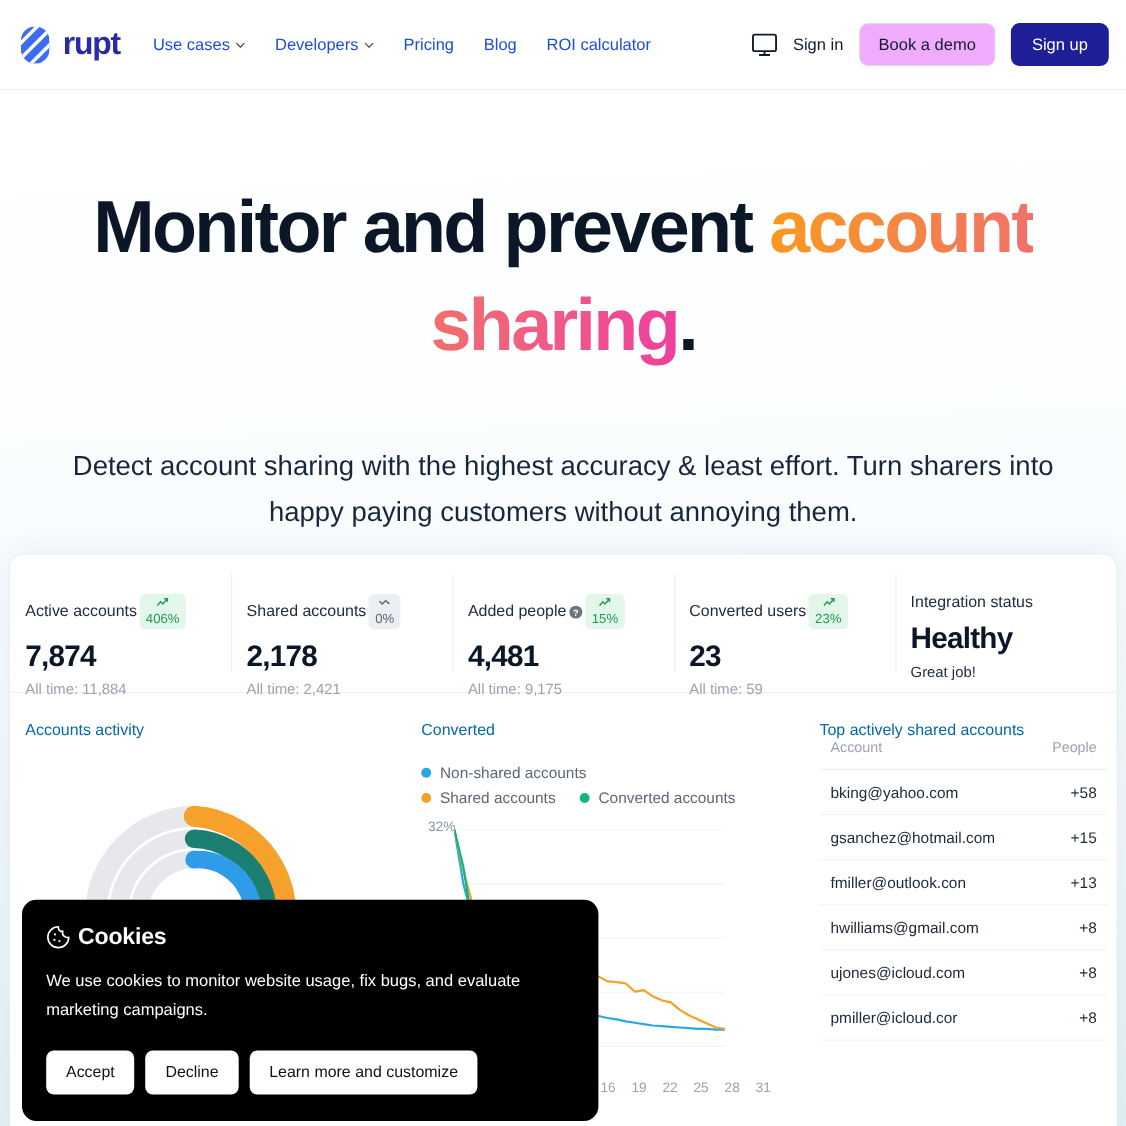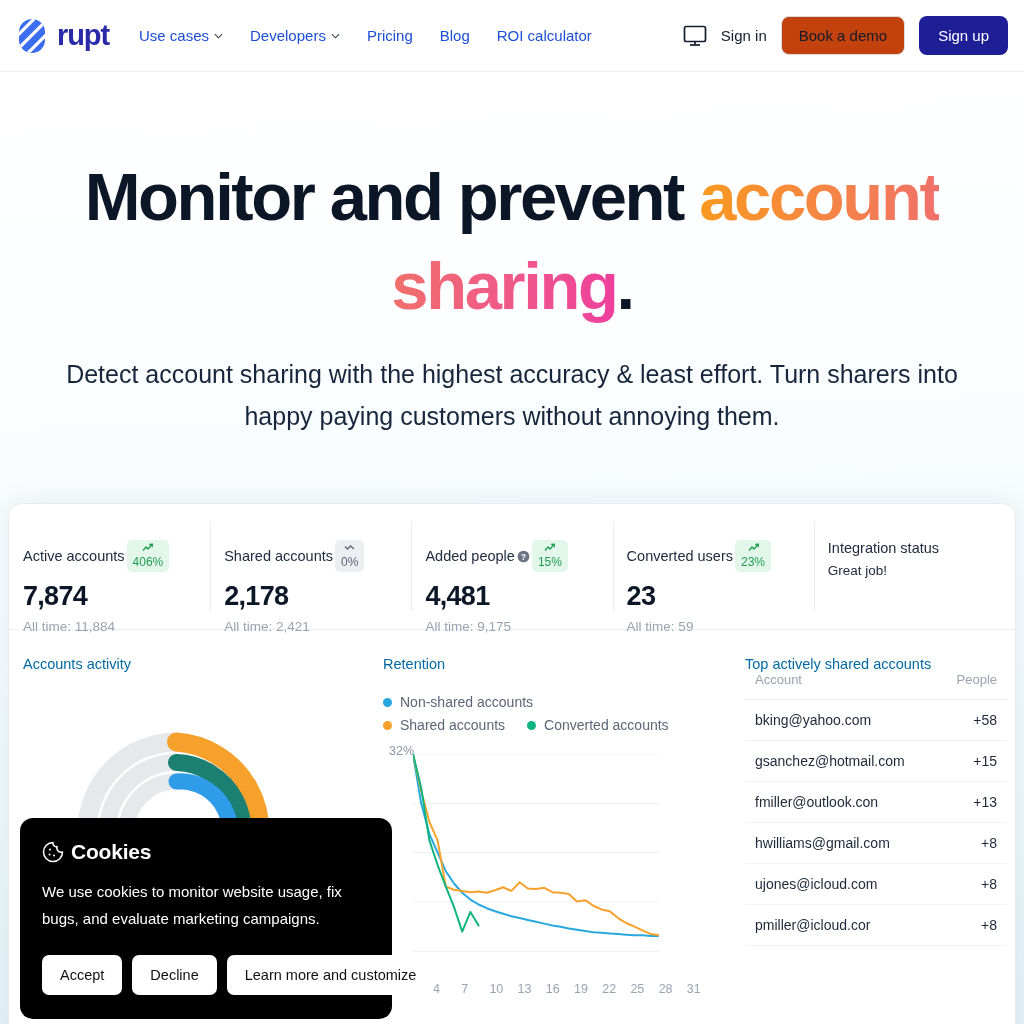--- a/index.html
+++ b/index.html
@@ -6,61 +6,61 @@
   html, body { width: 1024px; height: 1024px; overflow: hidden; }
   body {
     font-family: "Liberation Sans", sans-serif;
     background: linear-gradient(178deg, #ffffff 0%, #fdfeff 30%, #f4fbfd 62%, #e8f5f9 88%, #e3f2f7 100%);
     position: relative;
     color: #0b1726;
   }
 
   
   .nav {
-    height: 72px; background: #ffffff;
+    height: 82px; background: #ffffff;
     display: flex; align-items: center;
     padding: 0 16px 0 14px;
     border-bottom: 1px solid #eceef1;
     position: relative; z-index: 40;
   }
   .brand { display: flex; align-items: center; gap: 7px; margin-right: 30px; }
   .brand-mark { width: 36px; height: 34px; display: block; }
   .brand-word { font-size: 29px; font-weight: 700; color: #2a2aa8; letter-spacing: -1.1px; line-height: 1; }
   .nav-links { display: flex; align-items: center; gap: 27px; }
   .nav-link {
     font-size: 15px; color: #1d4ed8; cursor: pointer;
     display: flex; align-items: center; gap: 5px; white-space: nowrap;
   }
   .caret { width: 9px; height: 6px; display: block; opacity: .85; }
   .nav-right { margin-left: auto; display: flex; align-items: center; gap: 14px; }
   .monitor-icon { width: 24px; height: 22px; display: block; cursor: pointer; }
   .signin { font-size: 15px; color: #111c2e; cursor: pointer; }
   .btn-demo {
-    font-size: 15px; color: #111c2e; background: #c2410c;
+    font-size: 15px; color: #111c2e; background: #f0abfc;
     border: 1px solid #d7dbe2; border-radius: 8px;
     padding: 10px 17px; cursor: pointer; white-space: nowrap;
   }
   .btn-signup {
     font-size: 15px; color: #fff; background: #1e1e96;
     border: none; border-radius: 8px;
     padding: 11px 19px; cursor: pointer; white-space: nowrap;
   }
 
   
   .hero { padding: 80px 40px 0; text-align: center; }
   .headline {
     font-size: 67px; line-height: 1.33; font-weight: 800;
     letter-spacing: -2.4px; color: #0b1726;
   }
   .grad {
     background: linear-gradient(95deg, #f99a1e 0%, #f58545 28%, #f0706b 52%, #f05b86 74%, #ee3f9e 100%);
     -webkit-background-clip: text; background-clip: text; color: transparent;
   }
   .subhead {
-    margin: 24px auto 0; max-width: 930px;
+    margin: 64px auto 0; max-width: 930px;
     font-size: 25px; line-height: 1.67; color: #17263a; font-weight: 400;
   }
 
   
   .dash {
     position: absolute; left: 8px; right: 8px; top: 503px; bottom: -40px;
     background: #fff; border: 1px solid #e9ecf0;
     border-radius: 14px 14px 0 0;
     box-shadow: 0 -2px 26px rgba(20,40,70,.07);
     overflow: hidden;
@@ -120,21 +120,21 @@
   .tbl th.r, .tbl td.r { text-align: right; }
   .tbl td {
     font-size: 14px; color: #1d2838; padding: 12px 10px;
     border-bottom: 1px solid #f1f3f5; white-space: nowrap;
     overflow: hidden;
   }
   .tbl td.r { font-size: 14px; color: #1d2838; }
 
   
   .cookies {
-    position: absolute; left: 20px; top: 818px; width: 372px;
+    position: absolute; left: 20px; top: 818px; width: 524px;
     background: #000; border-radius: 13px; padding: 22px 22px 24px; z-index: 60;
   }
   .ck-head { display: flex; align-items: center; gap: 7px; }
   .ck-icon { width: 22px; height: 22px; display: block; }
   .ck-title { color: #fff; font-size: 21px; font-weight: 700; letter-spacing: -.2px; }
   .ck-body { color: #fff; font-size: 15px; line-height: 1.78; margin-top: 15px; }
   .ck-btns { display: flex; gap: 10px; margin-top: 23px; }
   .ck-btn {
     background: #fff; color: #111; border: none; border-radius: 7px;
     font-size: 14.5px; padding: 12px 18px; cursor: pointer;
@@ -270,20 +270,21 @@
         </span>
       </div>
       <div class="stat-value">23</div>
       <div class="stat-sub">All time: 59</div>
     </div>
 
     <div class="stat">
       <div class="stat-head">
         <span class="stat-label">Integration status</span>
       </div>
+      <div class="stat-value">Healthy</div>
       <div class="stat-sub dark">Great job!</div>
     </div>
   </div>
 
   <div class="panels">
 
     <div class="p-activity">
       <div class="panel-title">Accounts activity</div>
       <div class="donut-wrap">
         <svg viewBox="0 0 215 215" width="215" height="215">
@@ -292,21 +293,21 @@
           <path d="M 38.5 107.5 A 69 69 0 0 1 107.5 38.5" fill="none" stroke="#e6e8eb" stroke-width="17" stroke-linecap="round"></path>
           <path d="M 107.5 38.5 A 69 69 0 0 1 163 145" fill="none" stroke="#1b7f72" stroke-width="17" stroke-linecap="round"></path>
           <path d="M 57.5 107.5 A 50 50 0 0 1 107.5 57.5" fill="none" stroke="#e6e8eb" stroke-width="16" stroke-linecap="round"></path>
           <path d="M 107.5 57.5 A 50 50 0 0 1 146 143" fill="none" stroke="#2e9ce8" stroke-width="16" stroke-linecap="round"></path>
         </svg>
         <div class="donut-label">Shared accounts</div>
       </div>
     </div>
 
     <div class="p-retention">
-      <div class="panel-title">Retention</div>
+      <div class="panel-title">Converted</div>
       <div class="legend">
         <div class="legend-item">
           <span class="dot" style="background:#29a8e0"></span>
           <span>Non-shared accounts</span>
         </div>
         <div class="legend-item">
           <span class="dot" style="background:#f5a12b"></span>
           <span>Shared accounts</span>
         </div>
         <div class="legend-item">

